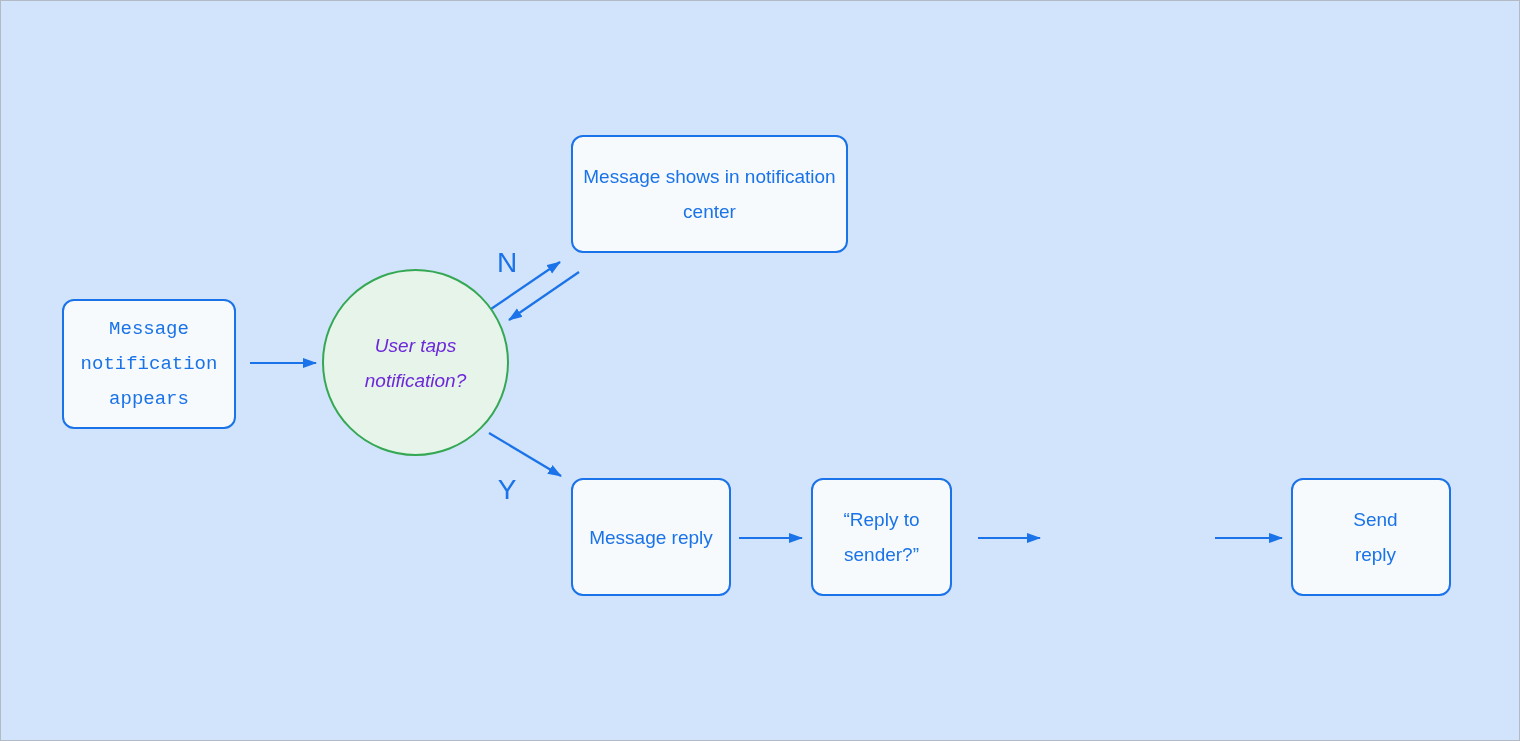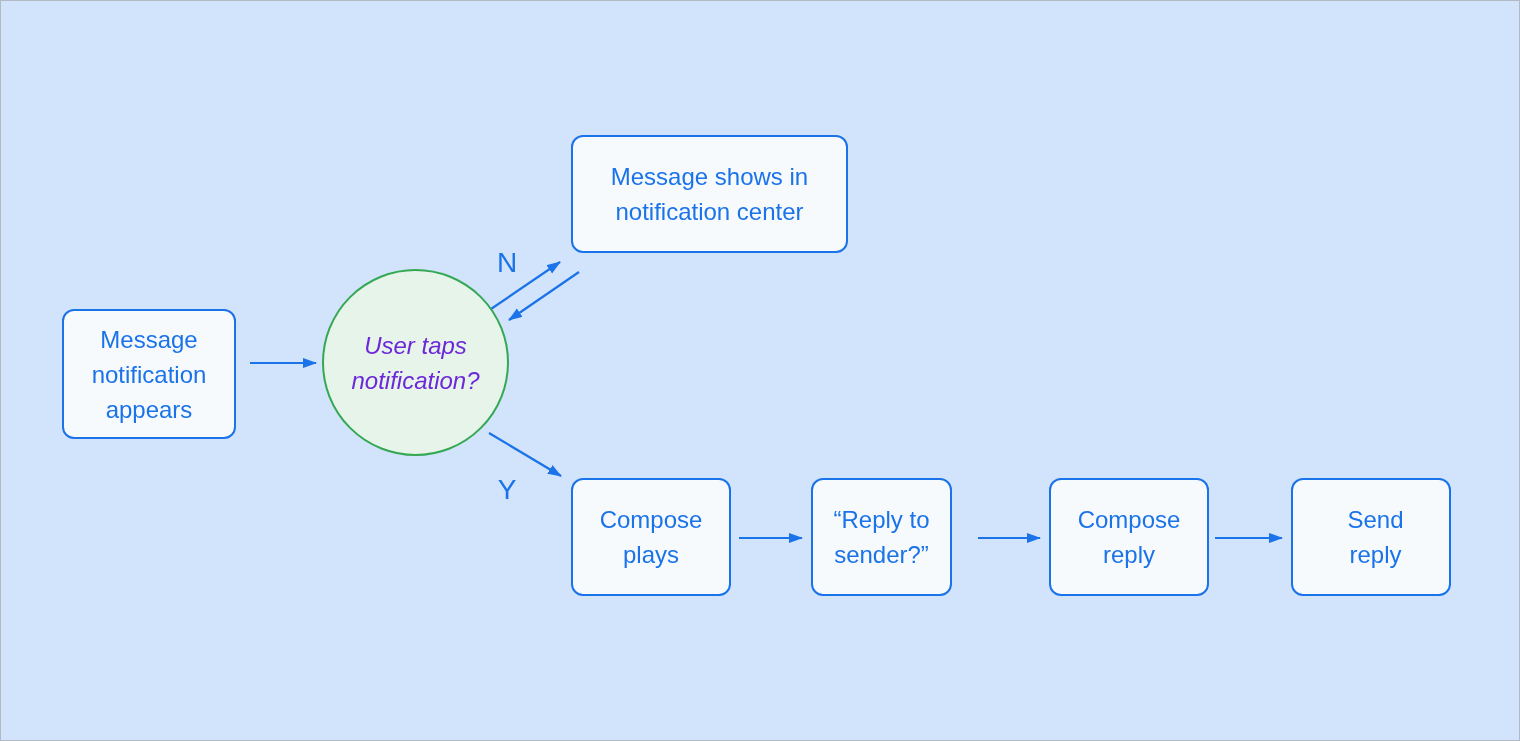--- a/index.html
+++ b/index.html
@@ -21,41 +21,41 @@
     width: 1520px;
     height: 741px;
     pointer-events: none;
   }
   .node {
     position: absolute;
     display: flex;
     align-items: center;
     justify-content: center;
     text-align: center;
-    font-size: 24px;
+    font-size: 19px;
     line-height: 35px;
     box-sizing: border-box;
   }
   .box {
     background: #f7fafd;
     border: 2px solid #1a73e8;
     border-radius: 12px;
     color: #1a73e8;
   }
   .decision {
     background: #e6f4ea;
     border: 2.5px solid #34a853;
     border-radius: 50%;
     color: #6d28d9;
     font-style: italic;
   }
   .node span { display: inline-block; }
 
   
-  .n-start   { left: 61px;  top: 308px; width: 174px; height: 130px; }
+  .n-start   { left: 61px;  top: 298px; width: 174px; height: 130px; font-family: Liberation Mono, monospace; }
   .n-dec     { left: 321px; top: 268px; width: 187px; height: 187px; }
   .n-center  { left: 570px; top: 134px; width: 277px; height: 118px; }
   .n-plays   { left: 570px; top: 477px; width: 160px; height: 118px; }
   .n-reply   { left: 810px; top: 477px; width: 141px; height: 118px; }
   .n-compose { left: 1048px; top: 477px; width: 160px; height: 118px; }
   .n-send    { left: 1290px; top: 477px; width: 160px; height: 118px; padding-left: 9px; }
 
   .n-dec span     { max-width: 170px; }
   .n-start span   { max-width: 156px; }
   .n-center span  { max-width: 258px; }
@@ -99,30 +99,27 @@
 
   <div class="node decision n-dec">
     <span>User taps notification?</span>
   </div>
 
   <div class="node box n-center">
     <span>Message shows in notification center</span>
   </div>
 
   <div class="node box n-plays">
-    <span>Compose plays</span>
+    <span>Message reply</span>
   </div>
 
   <div class="node box n-reply">
     <span>“Reply to sender?”</span>
   </div>
 
-  <div class="node box n-compose">
-    <span>Compose reply</span>
-  </div>
 
   <div class="node box n-send">
     <span>Send reply</span>
   </div>
 
   <div class="edge-label lbl-n">N</div>
   <div class="edge-label lbl-y">Y</div>
 
 </div>
 

